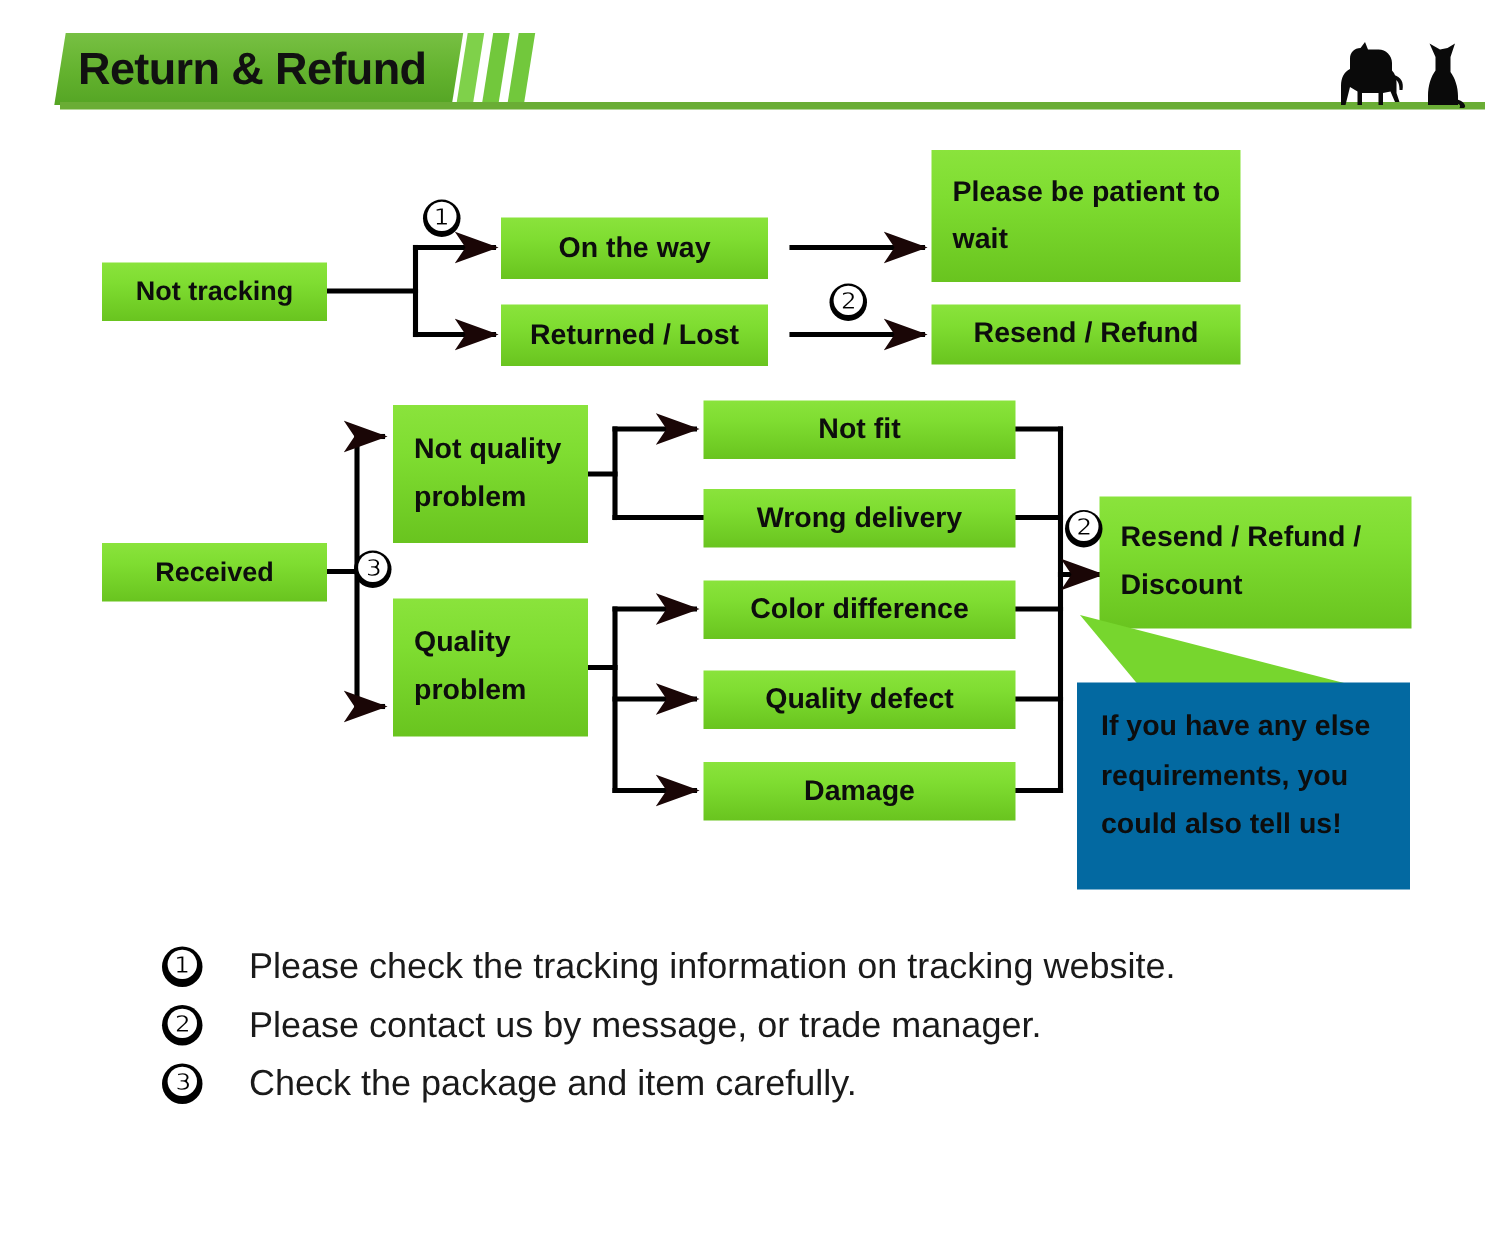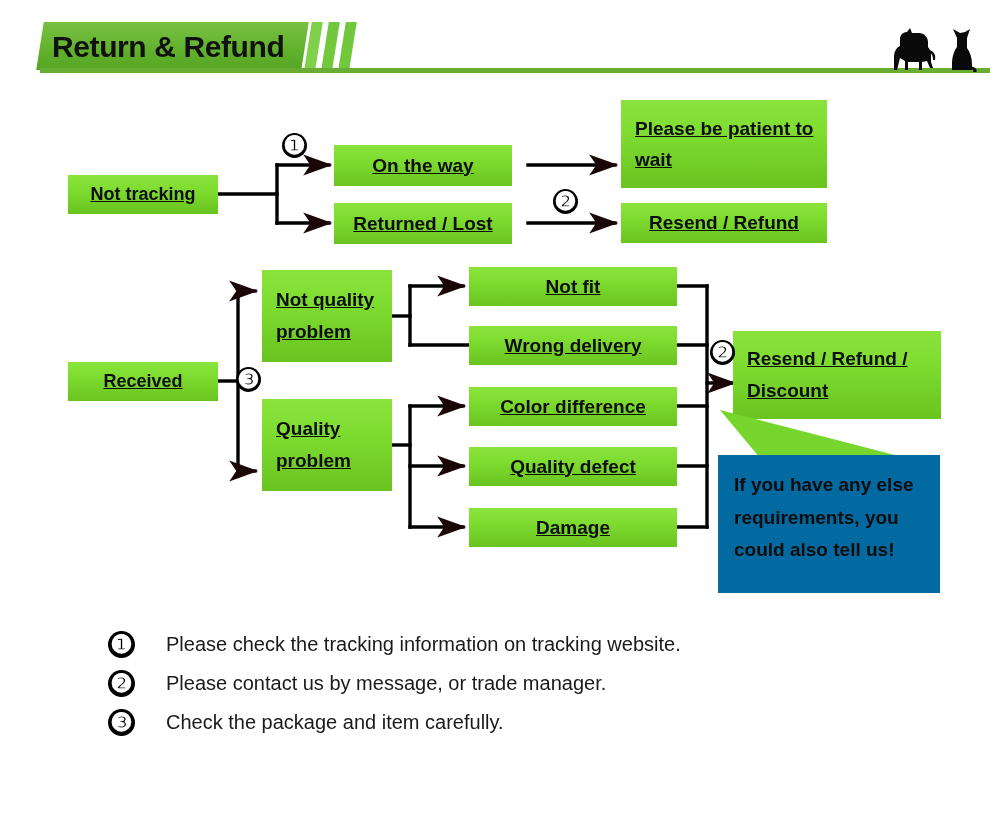--- a/index.html
+++ b/index.html
@@ -73,21 +73,20 @@
   }
 
   
   .gbox {
     position: absolute;
     background: linear-gradient(180deg,#8ae33c 0%, #7fdd31 35%, #69c41f 100%);
     color: #0d0d0d;
     font-weight: bold;
     box-sizing: border-box;
     font-family: "Liberation Sans", sans-serif;
-    text-decoration: underline;
   }
   .gbox .gbox-txt {
     display: block;
     width: 100%;
     height: 100%;
   }
   .gbox.center {
     display: flex;
     align-items: center;
     justify-content: center;
@@ -138,21 +137,21 @@
     background: #000000;
     color: #ffffff;
     font-size: 18px;
     font-weight: bold;
     line-height: 27px;
     text-align: center;
   }
   .note-text {
     position: absolute;
     left: 166px;
-    font-size: 20px;
+    font-size: 24px;
     color: #1a1a1a;
     white-space: nowrap;
   }
 
   svg.lines {
     position: absolute;
     left: 0; top: 0;
     width: 1000px; height: 840px;
     pointer-events: none;
   }

